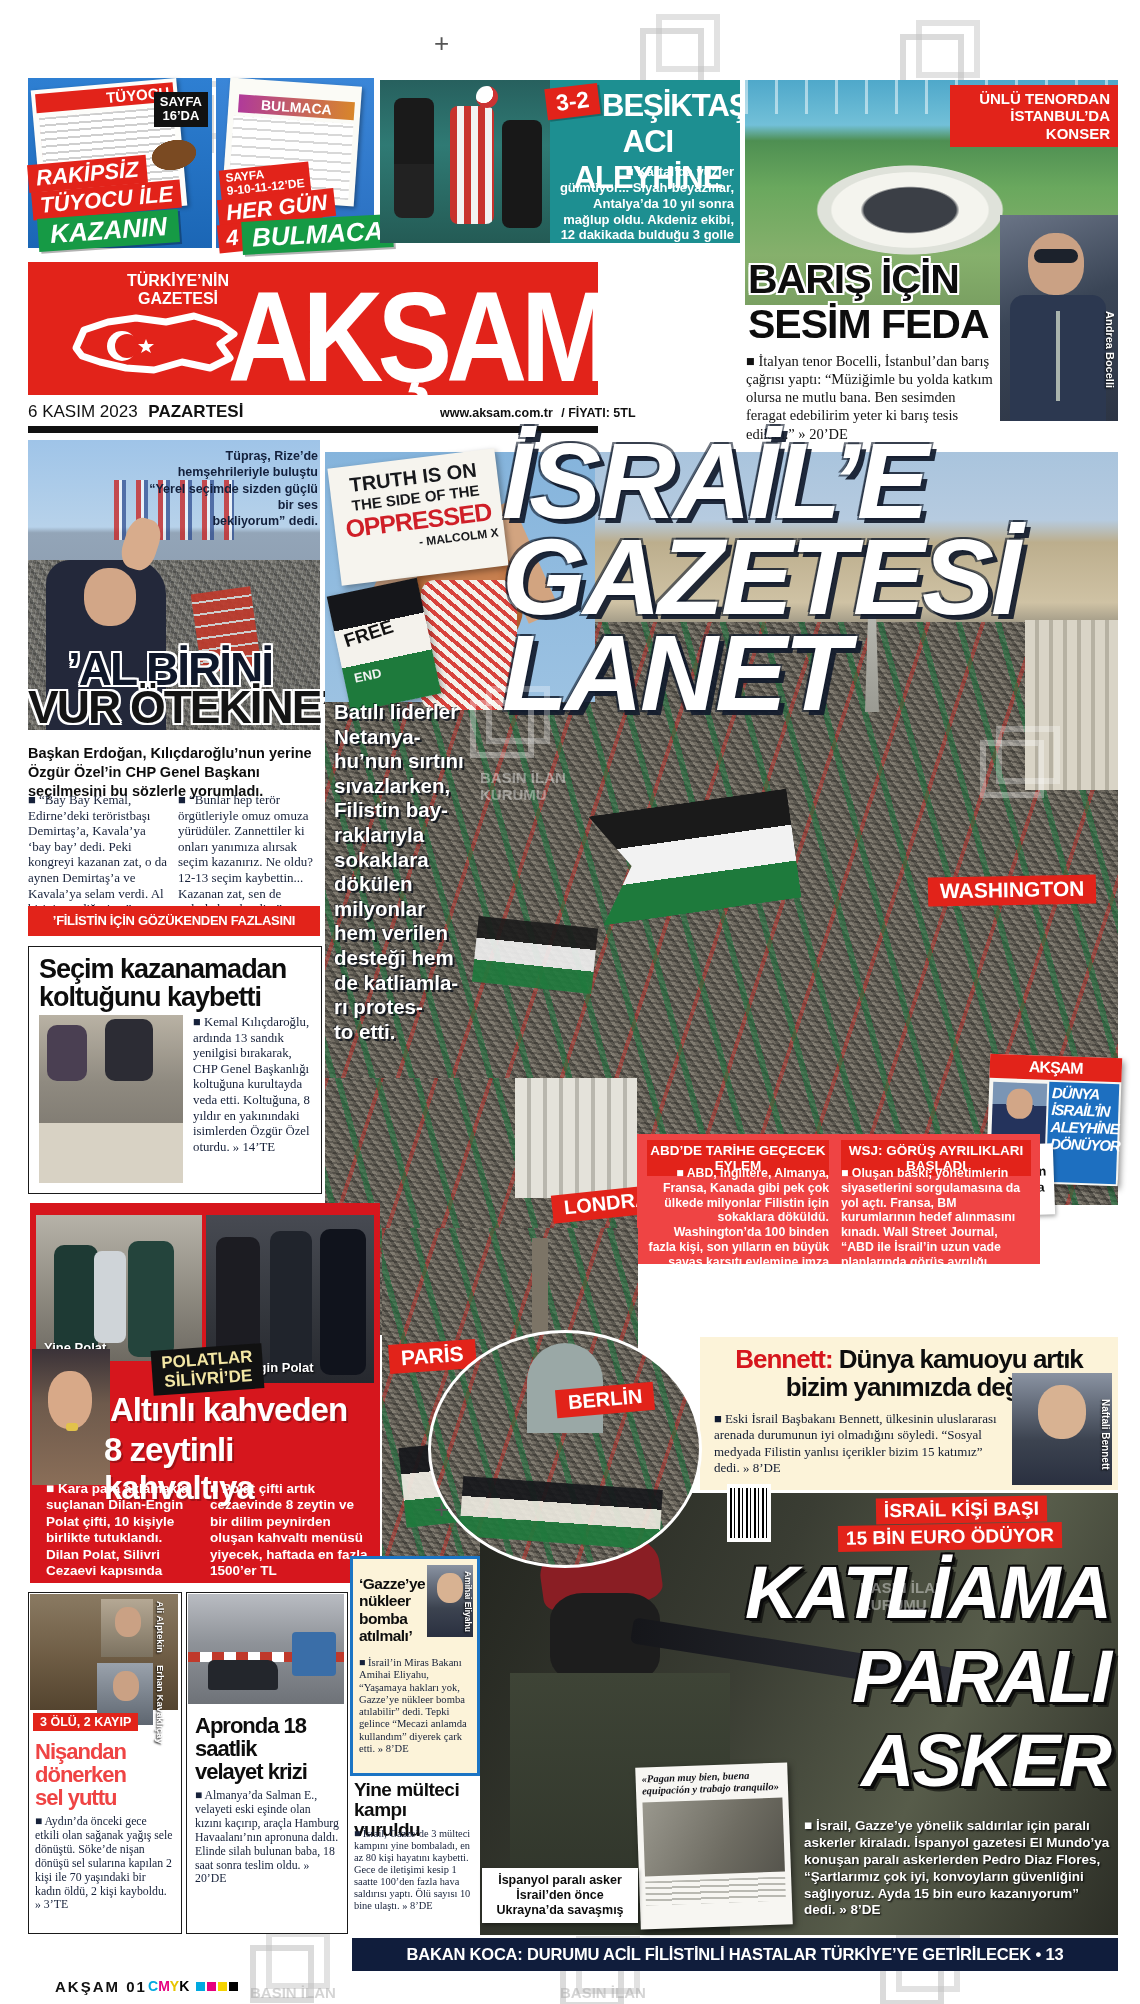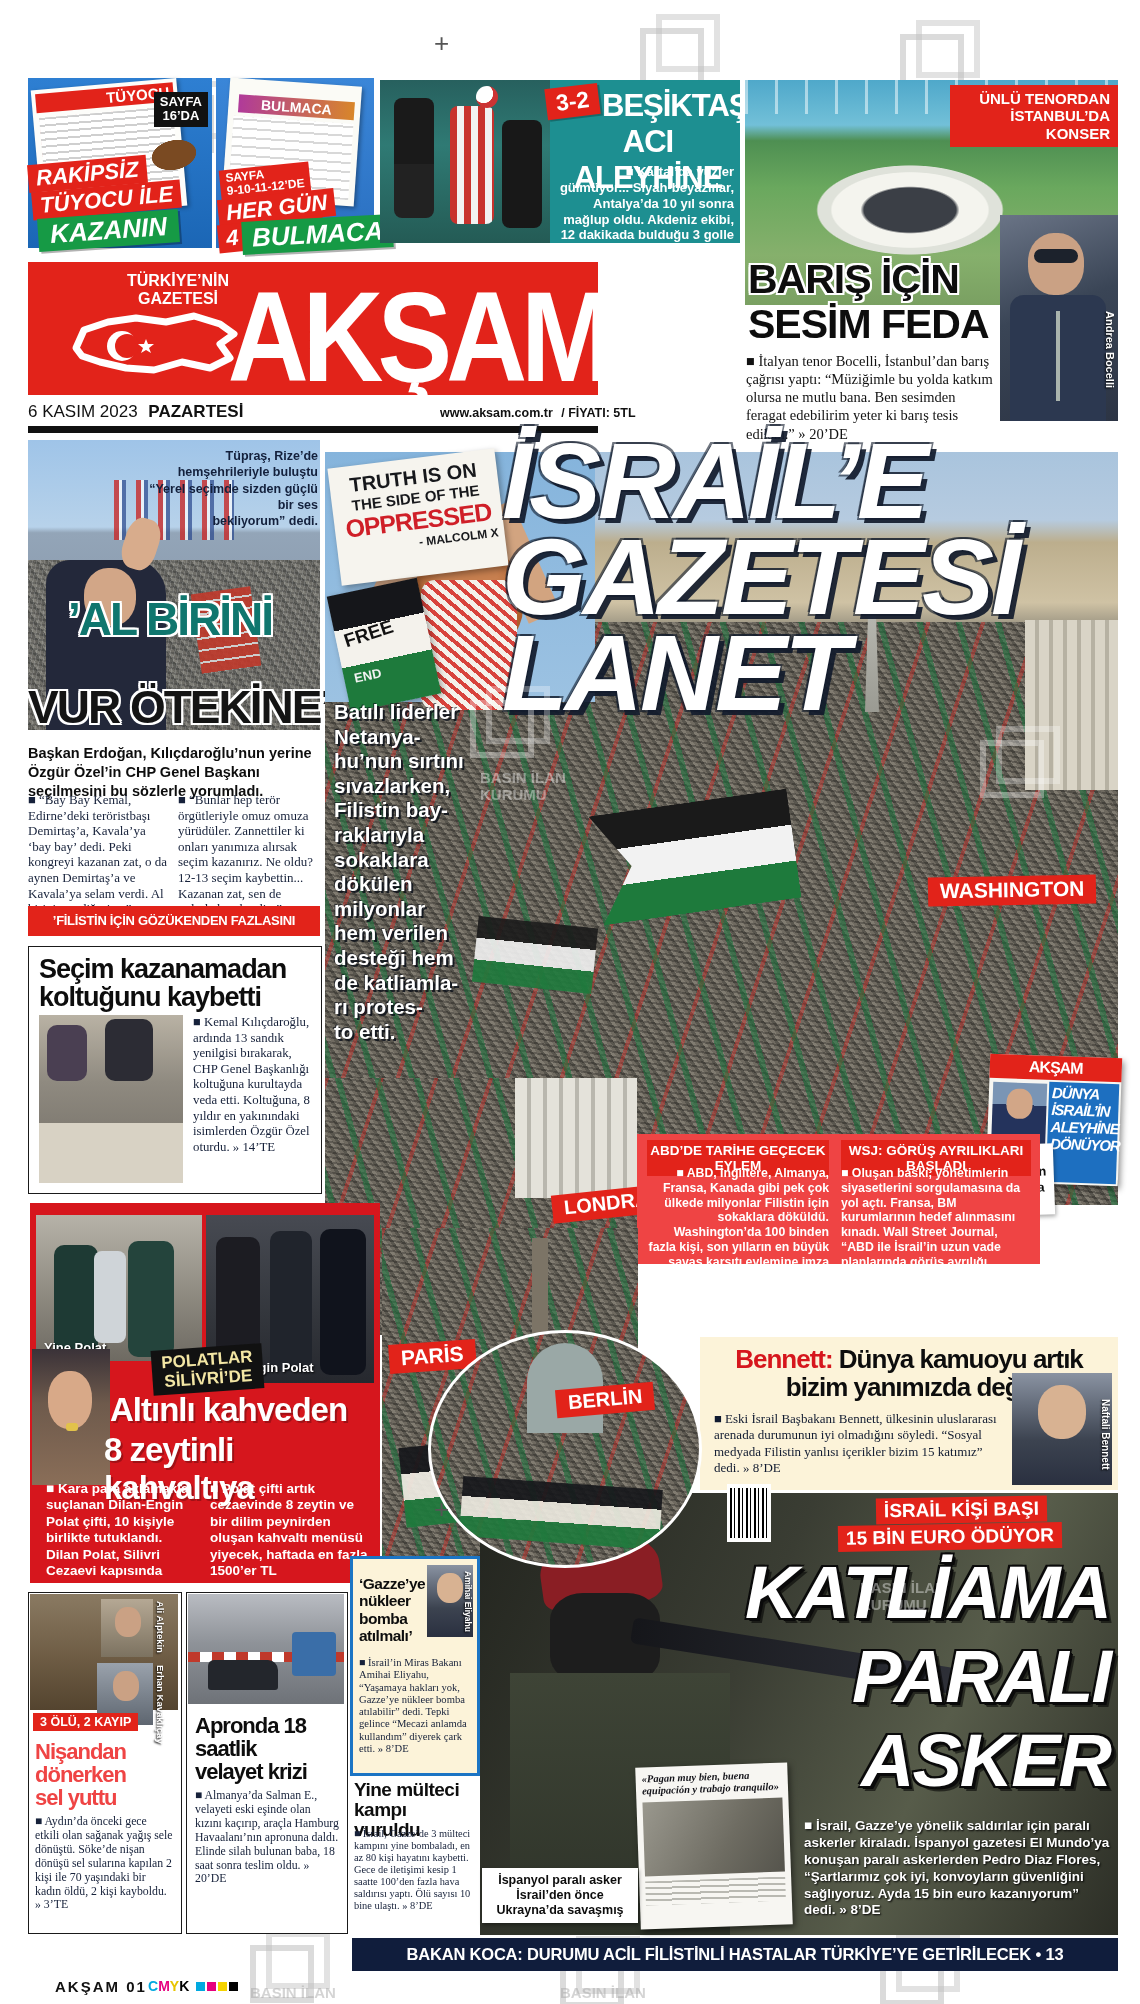--- a/index.html
+++ b/index.html
@@ -147,21 +147,21 @@
     <div class="abs tx-crowd" style="left:0;top:120px;width:100%;height:170px;opacity:.85;"></div>
     <div class="abs" style="left:86px;top:40px;width:120px;height:60px;background:repeating-linear-gradient(90deg,rgba(200,40,40,.8) 0 5px,rgba(255,255,255,.7) 5px 8px,rgba(40,70,140,.7) 8px 12px,transparent 12px 22px);"></div>
     <div class="abs" style="left:18px;top:120px;width:120px;height:170px;background:#23283a;border-radius:24px 34px 0 0;"></div>
     <div class="abs" style="left:56px;top:128px;width:52px;height:58px;border-radius:46%;background:#d2a687;"></div>
     <div class="abs" style="left:96px;top:78px;width:34px;height:52px;border-radius:40%;background:#d8ac8c;transform:rotate(18deg);"></div>
     <div class="abs" style="left:168px;top:150px;width:60px;height:80px;background:repeating-linear-gradient(0deg,#c0392b 0 10px,#d8d8d8 10px 12px);transform:rotate(-8deg);opacity:.9;"></div>
   </div>
   <div class="abs b pre rt" style="left:140px;top:448px;width:178px;font-size:12.5px;line-height:1.3;color:#13203c;">Tüpraş, Rize’de hemşehrileriyle buluştu
 “Yerel seçimde sizden güçlü bir ses
 bekliyorum” dedi.</div>
-  <div class="abs b" style="left:68px;top:592px;font-size:46px;letter-spacing:-2px;color:#0f766e;"><span class="ol-white">’AL BİRİNİ</span></div>
+  <div class="abs b" style="left:68px;top:642px;font-size:46px;letter-spacing:-2px;color:#0f172a;"><span class="ol-white">’AL BİRİNİ</span></div>
   <div class="abs b" style="left:28px;top:680px;font-size:46px;letter-spacing:-2px;color:#141414;"><span class="ol-white">VUR ÖTEKİNE’</span></div>
   <div class="abs b" style="left:28px;top:744px;width:294px;font-size:14.5px;line-height:1.3;color:#0d0d0d;">Başkan Erdoğan, Kılıçdaroğlu’nun yerine Özgür Özel’in CHP Genel Başkanı seçilmesini bu sözlerle yorumladı.</div>
   <div class="abs ser" style="left:28px;top:792px;width:141px;font-size:13px;line-height:1.2;color:#16213a;">■ “Bay Bay Kemal, Edirne’deki teröristbaşı Demirtaş’a, Kavala’ya ‘bay bay’ dedi. Peki kongreyi kazanan zat, o da aynen Demirtaş’a ve Kavala’ya selam verdi. Al birini vur diğerine.”</div>
   <div class="abs ser" style="left:178px;top:792px;width:142px;font-size:13px;line-height:1.2;color:#16213a;">■ “Bunlar hep terör örgütleriyle omuz omuza yürüdüler. Zannettiler ki onları yanımıza alırsak seçim kazanırız. Ne oldu? 12-13 seçim kaybettin... Kazanan zat, sen de onlarla beraberdin.” » 13’TE</div>
   <div class="abs redbg b ctr" style="left:28px;top:906px;width:292px;font-size:13px;line-height:30px;height:30px;letter-spacing:-.3px;">’FİLİSTİN İÇİN GÖZÜKENDEN FAZLASINI YAPIYORUZ’ • 13</div>
 
   <div class="abs boxed" style="left:28px;top:946px;width:292px;height:246px;">
     <div class="abs b" style="left:10px;top:8px;width:274px;font-size:27px;line-height:1.05;letter-spacing:-1px;color:#0d0d0d;">Seçim kazanamadan koltuğunu kaybetti</div>
     <div class="ph" style="left:10px;top:68px;width:144px;height:168px;background:linear-gradient(180deg,#b9b2a4 0%,#8f8a80 40%,#6f6a62 100%);">
       <div class="abs" style="left:8px;top:10px;width:40px;height:56px;background:#4a3f52;border-radius:10px;"></div>

